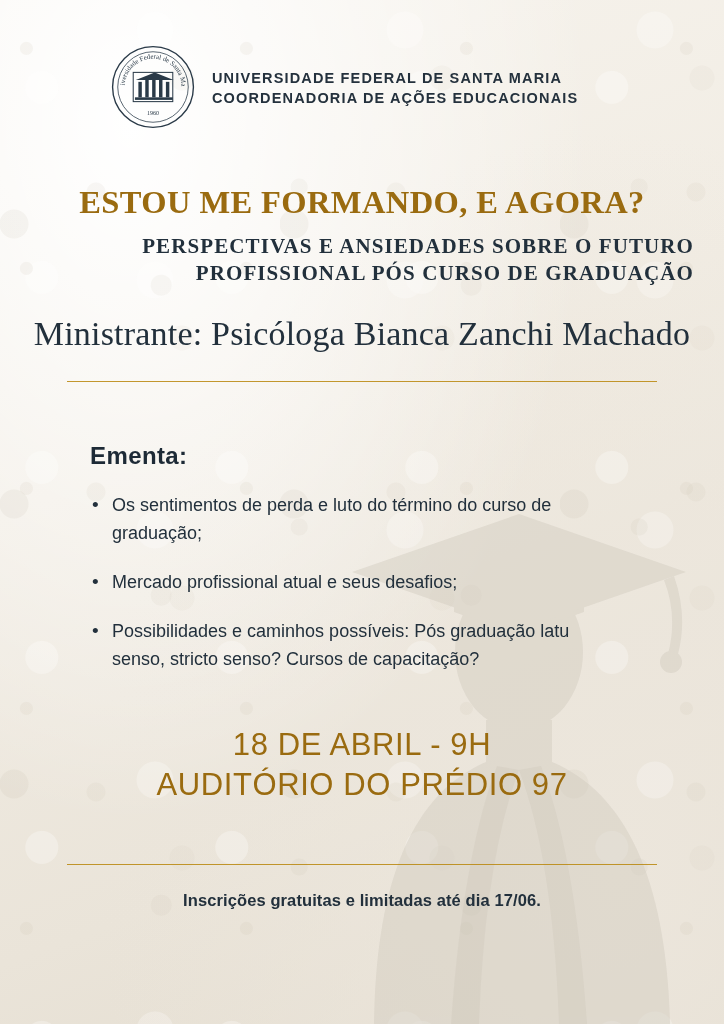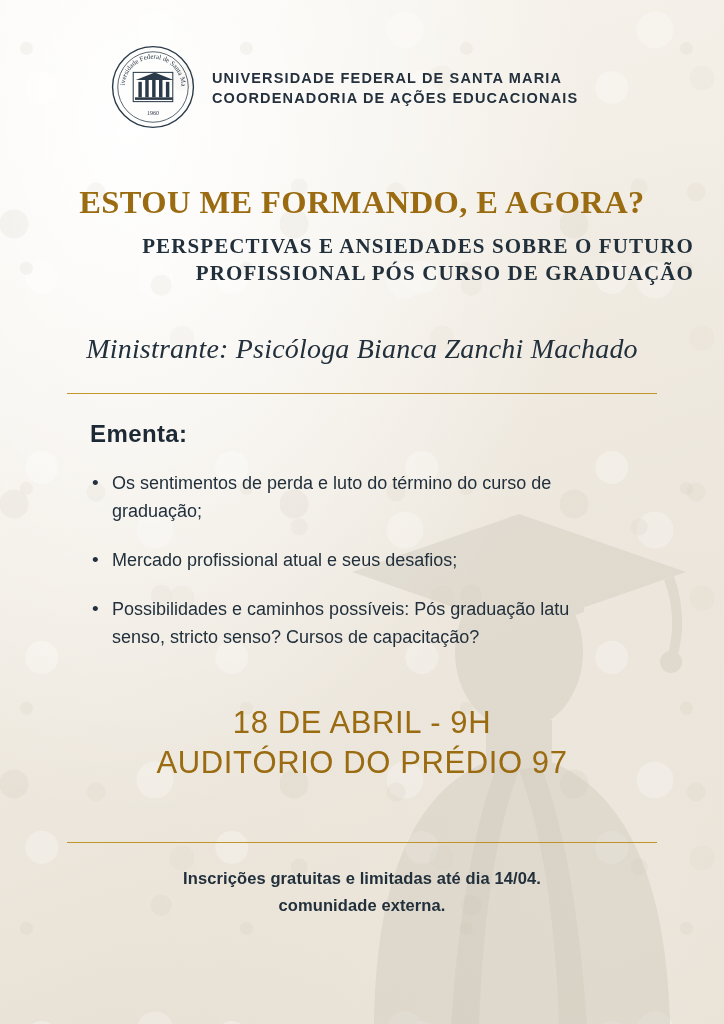--- a/index.html
+++ b/index.html
@@ -108,39 +108,38 @@
     font-weight: 700;
     color: #22303c;
     letter-spacing: 1.1px;
     line-height: 1.28;
     margin-top: 12px;
     text-align: right;
   }
 
   .speaker {
     text-align: center;
-    margin-top: 46px;
+    margin-top: 28px;
     font-family: "Liberation Serif", serif;
-    font-style: italic;
-    font-size: 28px;
+    font-size: 34px;
     color: #22303c;
     letter-spacing: .2px;
   }
 
   .rule {
     height: 1.6px;
     background: #b8860b;
     margin: 28px auto 0 auto;
     width: 590px;
     opacity: .85;
   }
 
   
   .ementa {
-    margin: 26px 0 0 90px;
+    margin: 60px 0 0 90px;
     width: 500px;
   }
   .ementa-title {
     font-size: 24px;
     font-weight: 700;
     color: #1d2a36;
     letter-spacing: .4px;
   }
   .ementa ul {
     list-style: none;
@@ -288,18 +287,17 @@
     </div>
 
     <div class="when-where">
       <div>18 DE ABRIL - 9H</div>
       <div>AUDITÓRIO DO PRÉDIO 97</div>
     </div>
 
     <div class="rule-bottom"></div>
 
     <div class="footer">
-      <div>Inscrições gratuitas e limitadas até dia 14/04.</div>
-      <div>comunidade externa.</div>
+      <div>Inscrições gratuitas e limitadas até dia 17/06.</div>
     </div>
 
   </div>
 </div>
 
 </body></html>

